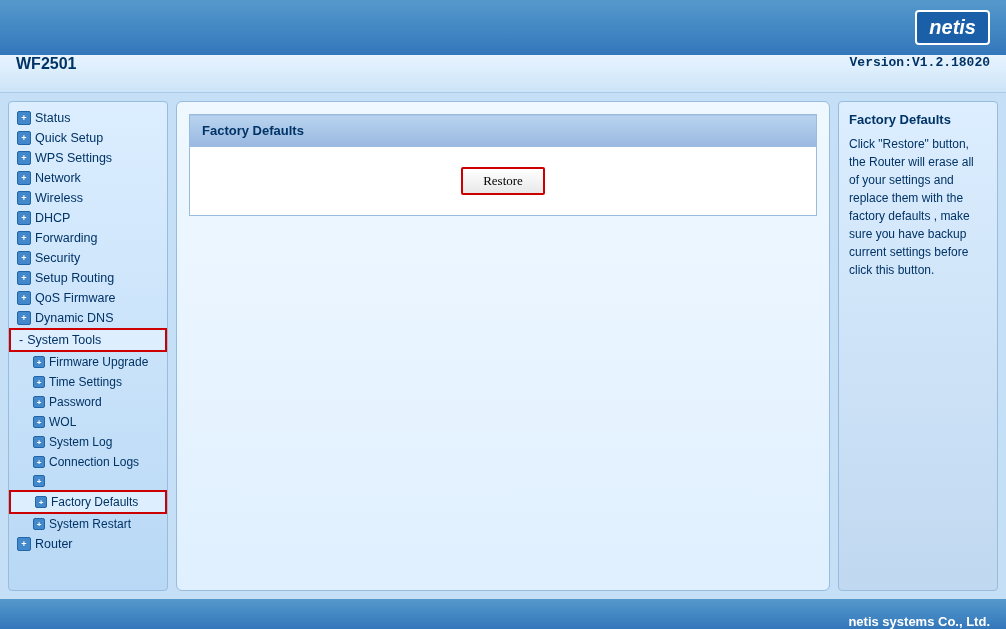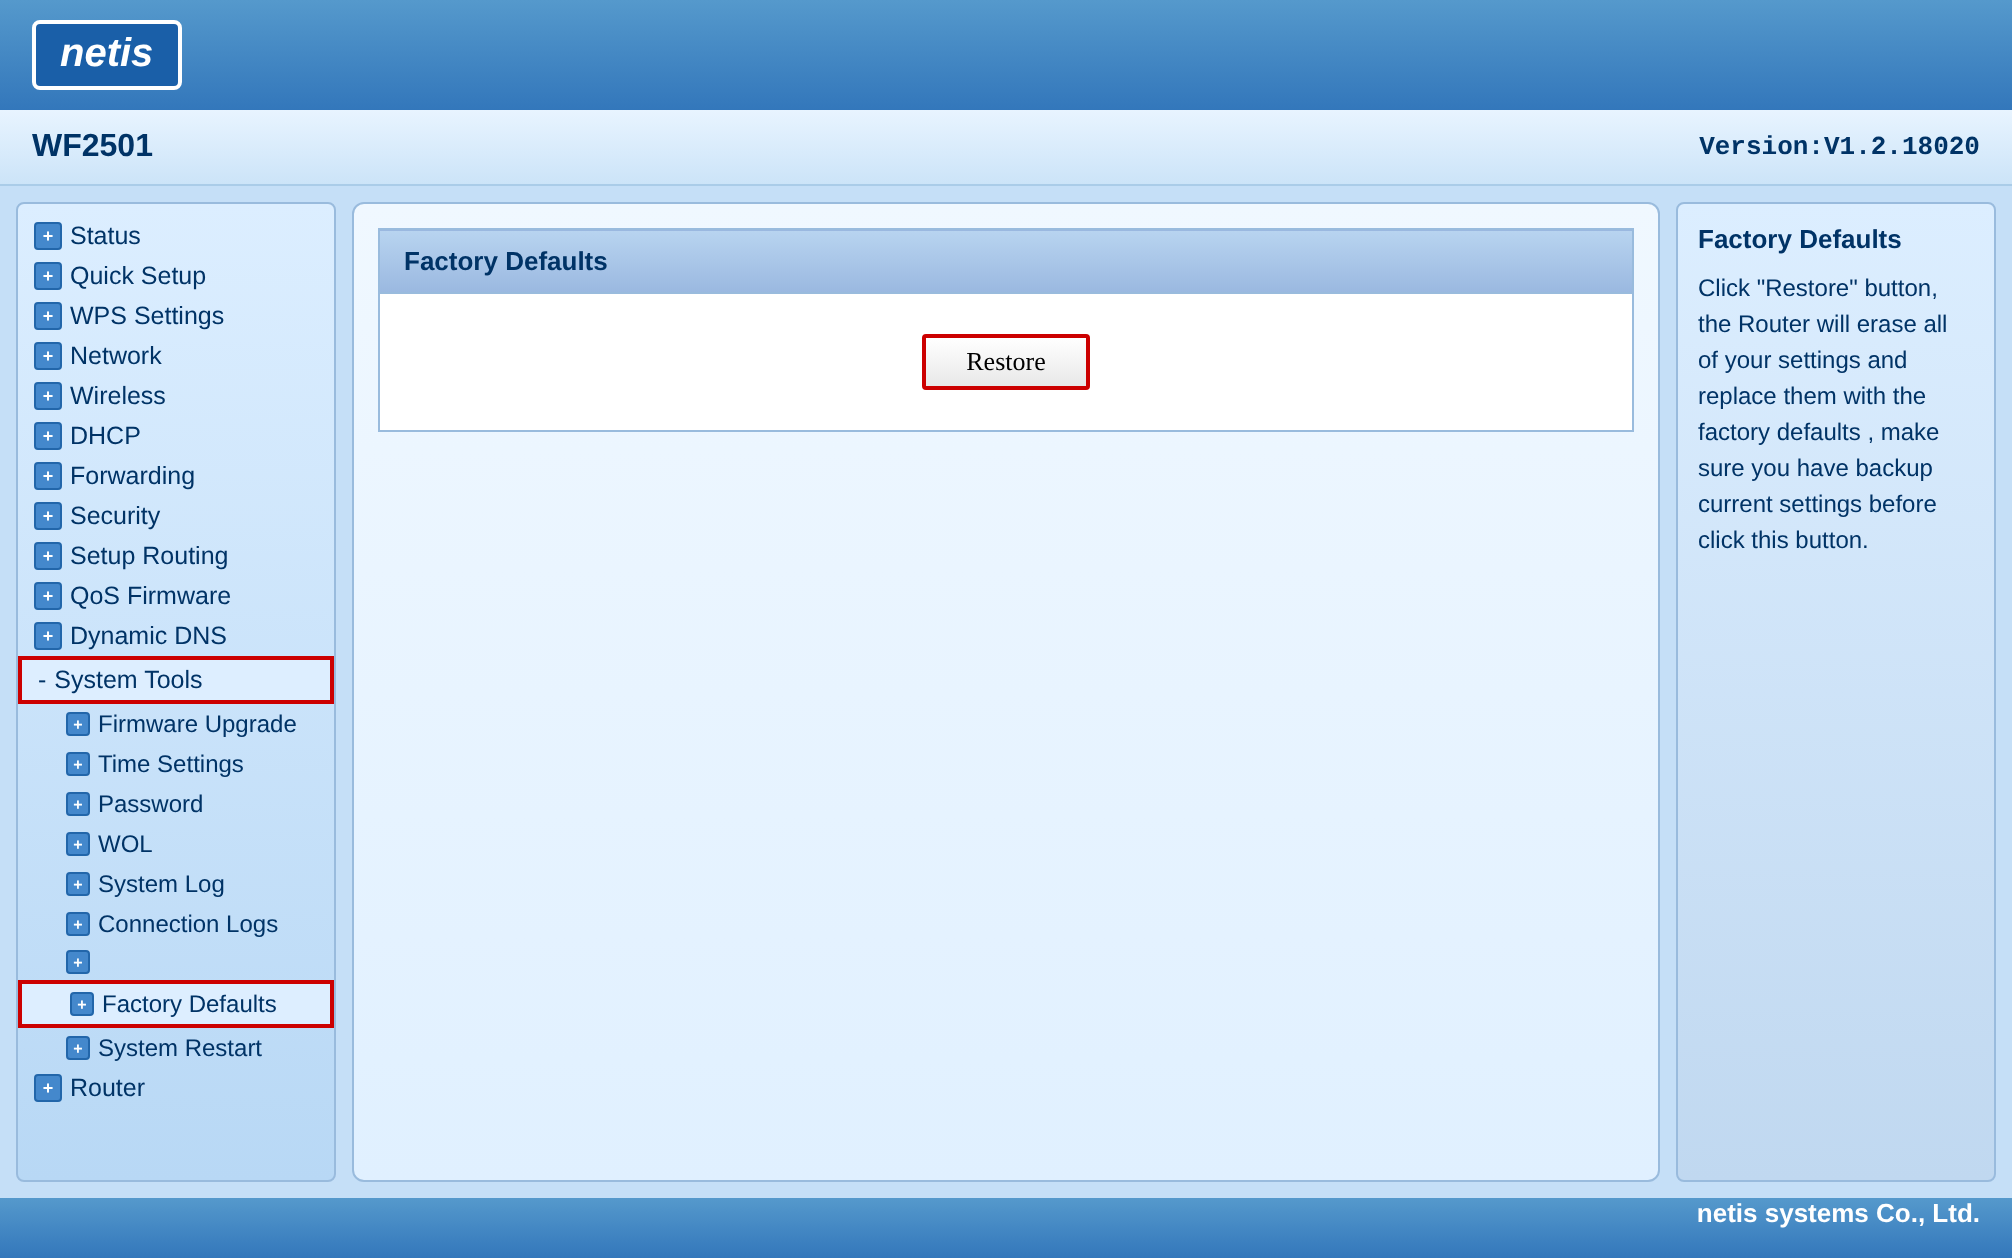--- a/index.html
+++ b/index.html
@@ -11,40 +11,39 @@
       background: #c5dff7;
       overflow: hidden;
     }
 
     
     .header {
       background: linear-gradient(to bottom, #5599cc, #3377bb);
       height: 55px;
       display: flex;
       align-items: center;
-      justify-content: flex-start;
+      justify-content: flex-end;
       padding: 0 16px;
     }
     .logo-box {
       background: #1a5fa8;
       border: 2px solid #ffffff;
       border-radius: 4px;
       padding: 4px 12px;
       color: white;
       font-size: 20px;
       font-weight: bold;
       font-style: italic;
     }
 
     
     .sub-header {
       background: linear-gradient(to bottom, #e8f4ff, #cce4f8);
       height: 38px;
       display: flex;
-      align-items: center;
       justify-content: space-between;
       padding: 0 16px;
       border-bottom: 1px solid #aacce8;
     }
     .sub-header .device-name {
       font-size: 16px;
       font-weight: bold;
       color: #003366;
     }
     .sub-header .version {
@@ -202,21 +201,21 @@
     .help-panel .help-text {
       line-height: 1.5;
       color: #003366;
     }
 
     
     .footer {
       height: 30px;
       background: linear-gradient(to bottom, #5599cc, #3377bb);
       display: flex;
-      align-items: flex-start;
+      align-items: flex-end;
       justify-content: flex-end;
       padding: 0 16px;
       color: white;
       font-size: 13px;
       font-weight: bold;
     }
   </style>
 </head>
 <body>
 

